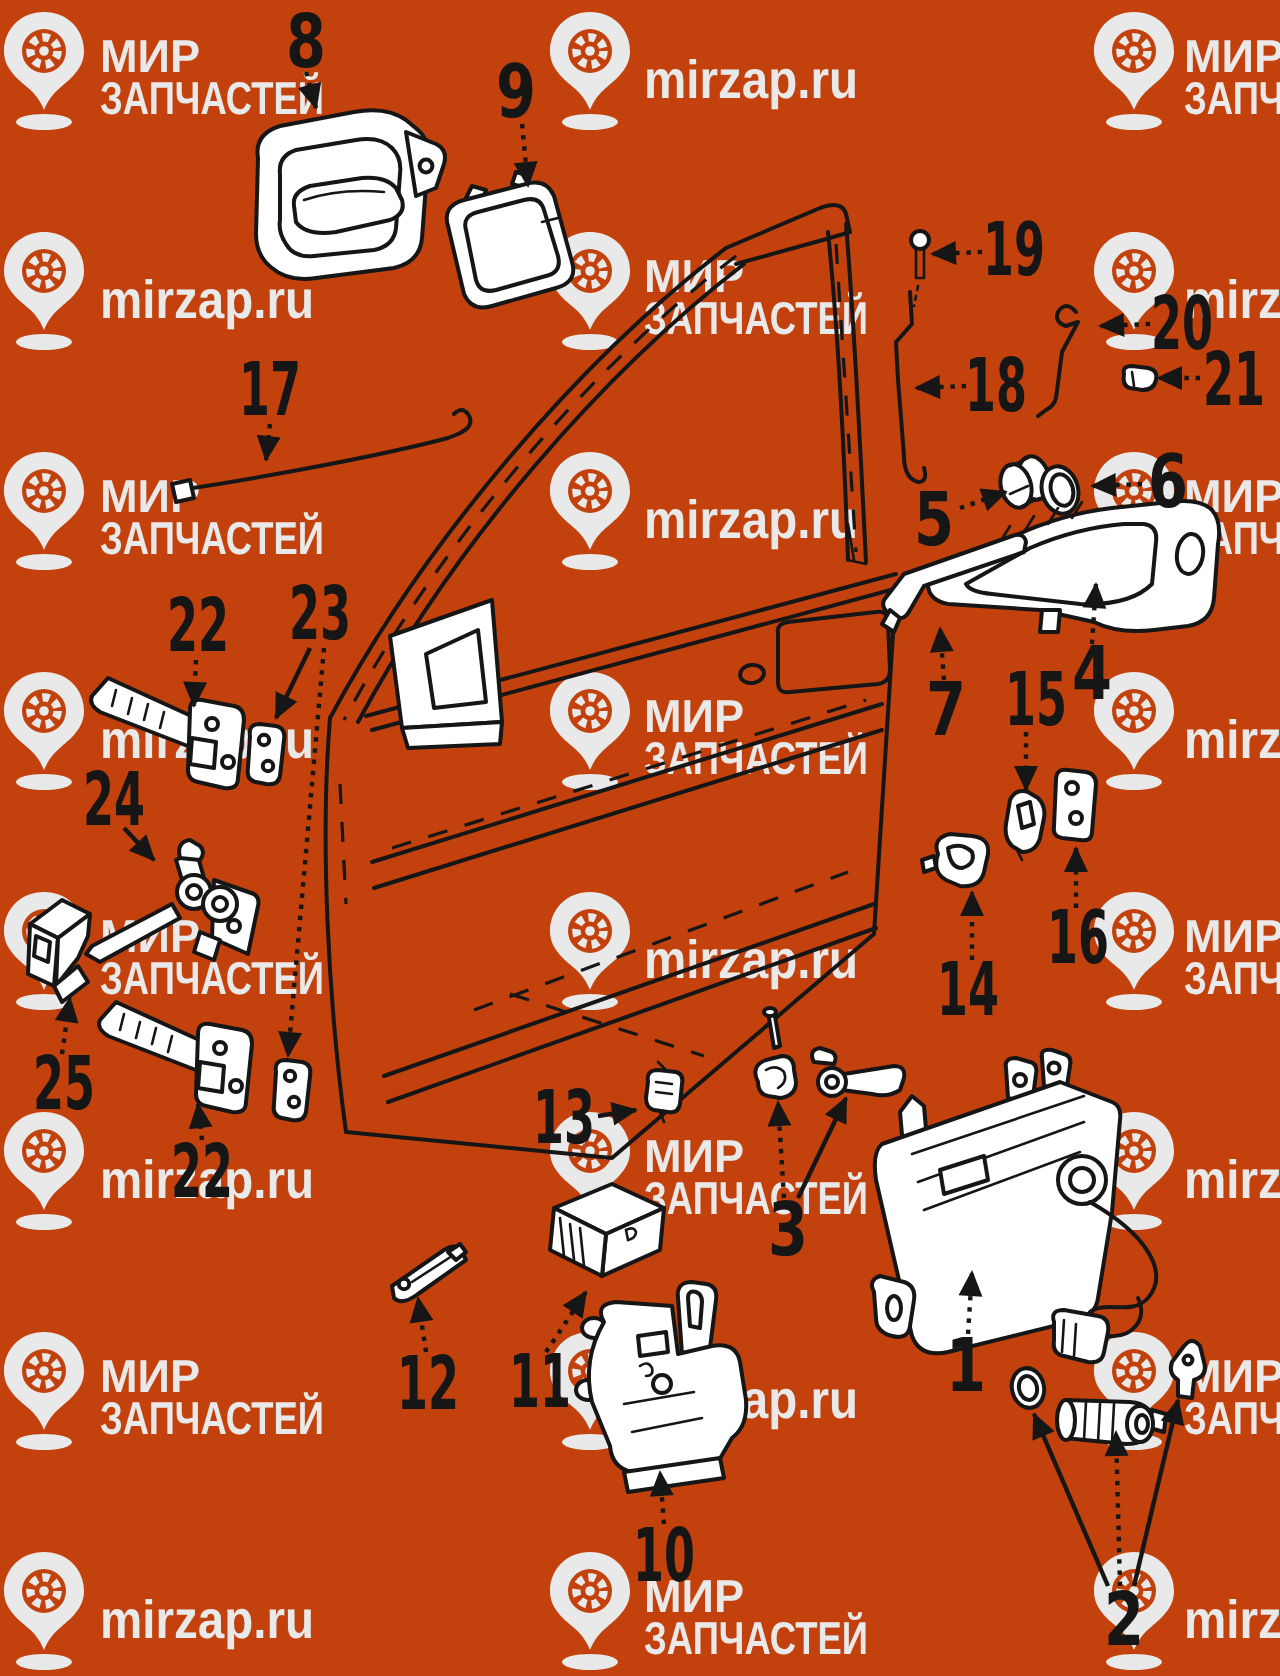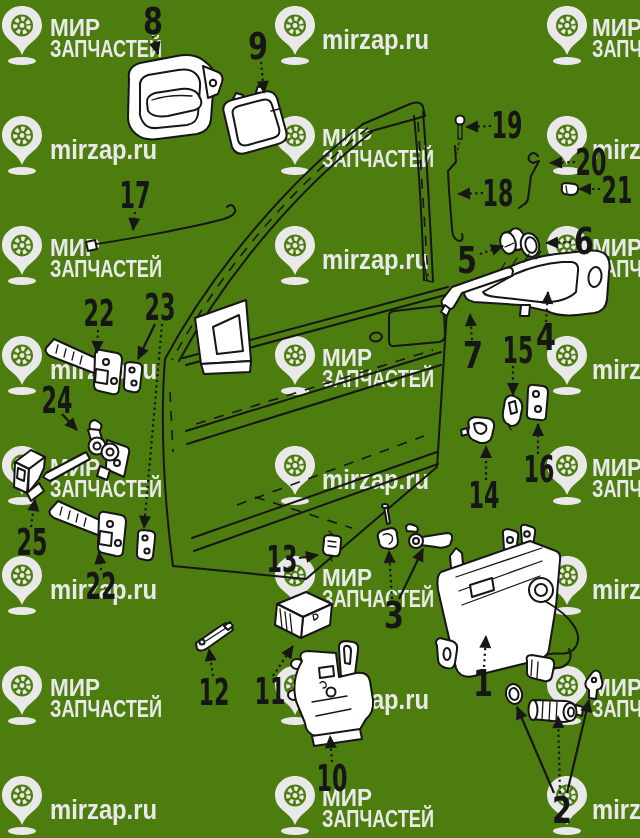--- a/index.html
+++ b/index.html
@@ -1,16 +1,16 @@
 <!DOCTYPE html>
 <html><head>
 <meta charset="utf-8">
 <style>
   html,body{margin:0;padding:0;background:#ffffff;}
-  .stage{position:relative;width:640px;height:838px;background:#4d7c0f;overflow:hidden;
+  .stage{position:relative;width:640px;height:838px;background:#c2410c;overflow:hidden;
          font-family:"DejaVu Sans","Liberation Sans",sans-serif;}
   svg{display:block;}
   .part{stroke:#161616;stroke-width:2;fill:#ffffff;stroke-linejoin:round;stroke-linecap:round;}
   .pline{stroke:#161616;stroke-width:2;fill:none;stroke-linejoin:round;stroke-linecap:round;}
   .thin{stroke:#161616;stroke-width:1.3;fill:none;stroke-linecap:round;}
   .dashed{stroke:#161616;stroke-width:1.6;fill:none;stroke-dasharray:10 9;}
   .wm-text{font-weight:bold;font-family:"Liberation Sans","DejaVu Sans",sans-serif;}
   .callout-num{font-weight:bold;fill:#161616;font-family:"DejaVu Sans","Liberation Sans",sans-serif;}
 </style>
 </head>

